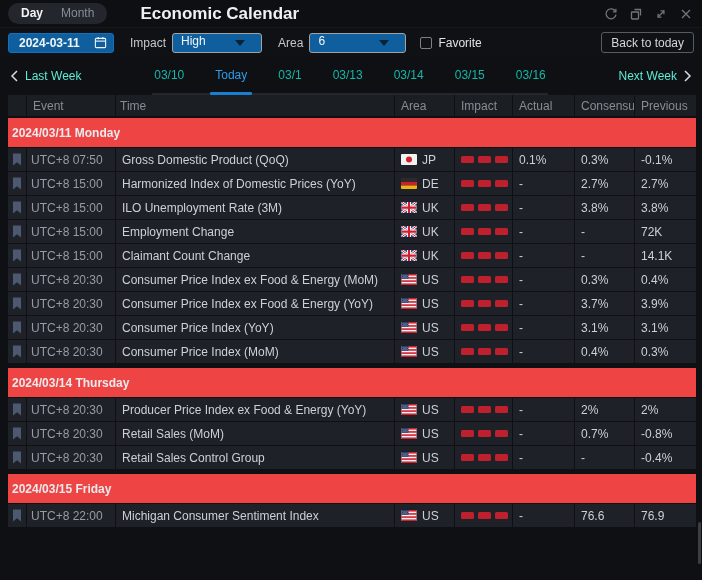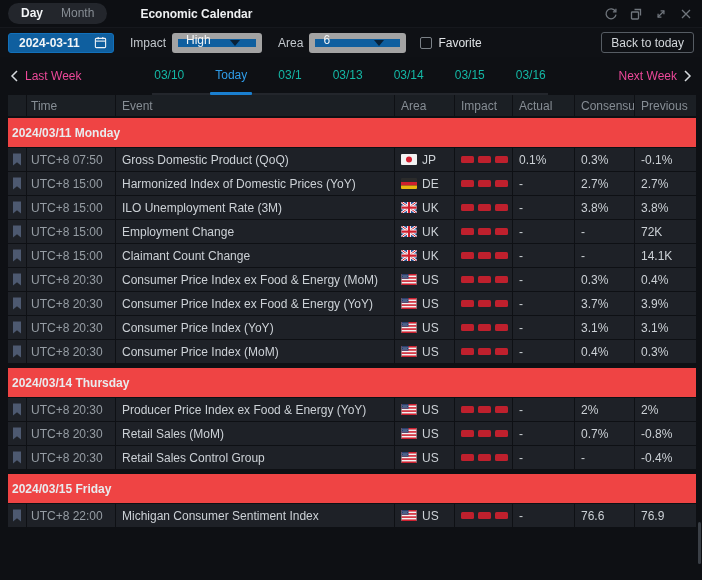--- a/index.html
+++ b/index.html
@@ -6,44 +6,44 @@
   html,body { width:702px; height:580px; }
   body {
     font-family:"Liberation Sans","DejaVu Sans",sans-serif;
     font-size:12px; background:#0e1014; color:#ccd1d6; overflow:hidden; position:relative;
   }
   
   .titlebar { height:28px; background:#0d0f13; display:flex; align-items:center; padding:0 8px; border-bottom:1px solid #16181d;gap:21px; }
   .toggle { display:flex; align-items:center; background:#23262c; border-radius:12px; height:21px; padding:0 4px; }
   .tg { padding:0 9px; color:#878d94; cursor:pointer; line-height:21px; }
   .tg.active { color:#f2f4f6; font-weight:bold; }
-  .tb-title { margin-left:12px; font-weight:bold; font-size:12px; color:#eef0f2; }
+  .tb-title { margin-left:12px; font-weight:bold; font-size:17px; color:#eef0f2; }
   .tb-icons { margin-left:auto; display:flex; align-items:center; gap:9px; }
   .tb-icons span { width:16px; height:16px; display:inline-flex; align-items:center; justify-content:center; cursor:pointer; }
   .tb-icons svg { stroke:#70767d; fill:none; stroke-width:1.3; }
   
   .filterbar { height:29px; background:#0f1115; display:flex; align-items:center; padding:0 8px; }
   .date-input { width:106px; height:20px; background:#0f5f9f; border:1px solid #1271bb; border-radius:3px;
     display:flex; align-items:center; justify-content:space-between; padding:0 6px 0 10px; cursor:pointer; }
   .date-input .dval { color:#f2f5f7; font-weight:bold; }
   .flabel { color:#c3c8cd; margin:0 6px 0 16px; }
-  .select { width:90px; height:20px; background:#0f5f9f; border:6px solid #a3a3a3; border-radius:3px;
-    display:flex; align-items:flex-end; justify-content:space-between; padding:0 12px 0 8px; cursor:pointer; }
+  .select { width:90px; height:20px; background:#0f5f9f; border:1px solid #a3a3a3; border-radius:3px;
+    display:flex; align-items:flex-start; justify-content:space-between; padding:0 12px 0 8px; cursor:pointer; }
   .select .sval { color:#f2f5f7; }
   .sel-arrow { width:18px; height:100%; display:flex; align-items:center; justify-content:center; }
   .sel-arrow svg { fill:#0a2238; }
   .select.area { width:97px; }
   .fav { display:flex; align-items:center; margin-left:14px; cursor:pointer; }
   .cb { width:12px; height:12px; border:1px solid #7b8187; border-radius:2px; background:transparent; margin-right:6px; }
   .fav .ftext { color:#dfe2e5; }
   .btt { margin-left:auto; height:21px; background:transparent; border:1px solid #565c63; border-radius:3px;
     color:#d3d7db; font-size:12px; padding:0 9px; cursor:pointer; font-family:inherit; }
   
   .weeknav { height:38px; display:flex; align-items:stretch; padding:0 10px; background:#0e1014; }
-  .wn-left,.wn-right { display:flex; align-items:center; gap:6px; color:#ec4899; cursor:pointer; }
+  .wn-left,.wn-right { display:flex; align-items:center; gap:6px; color:#5eead4; cursor:pointer; }
   .wn-left svg,.wn-right svg { stroke:#d6dade; fill:none; stroke-width:1.5; }
   .wn-center { flex:1; display:flex; justify-content:center; }
   .week-tabs { display:flex; gap:27px; border-bottom:2px solid #23262c; }
   .week-tab { display:flex; align-items:center; color:#14b8a6; cursor:pointer; position:relative; padding:0 2px; }
   .week-tab.active { color:#2f9ce8; }
   .week-tab.active::after { content:''; position:absolute; left:-3px; right:-3px; bottom:-2px; height:3px; background:#1a7fd0; border-radius:1px; }
   
   .table { padding-left:8px; }
   .thead,.row { display:grid; grid-template-columns:18px 88px 278px 59px 57px 61px 59px 61px; gap:1px; width:688px; margin-bottom:1px; }
   .thead .cell { background:#1b1f24; height:21px; color:#868d94; }
@@ -153,22 +153,22 @@
     <span>Next Week</span>
     <svg width="9" height="12" viewBox="0 0 9 12">
         <path d="M2 1 L7 6 L2 11"></path>
       </svg>
   </div>
 </div>
 
 <div class="table">
   <div class="thead">
     <div class="cell c-bm"></div>
+    <div class="cell">Event</div>
     <div class="cell c-time">Time</div>
-    <div class="cell">Event</div>
     <div class="cell">Area</div>
     <div class="cell">Impact</div>
     <div class="cell">Actual</div>
     <div class="cell">Consensus</div>
     <div class="cell">Previous</div>
   </div>
   <div id="calendar-body">
       <div class="day-header first">2024/03/11 Monday</div>
       <div class="row">
         <div class="cell c-bm">

